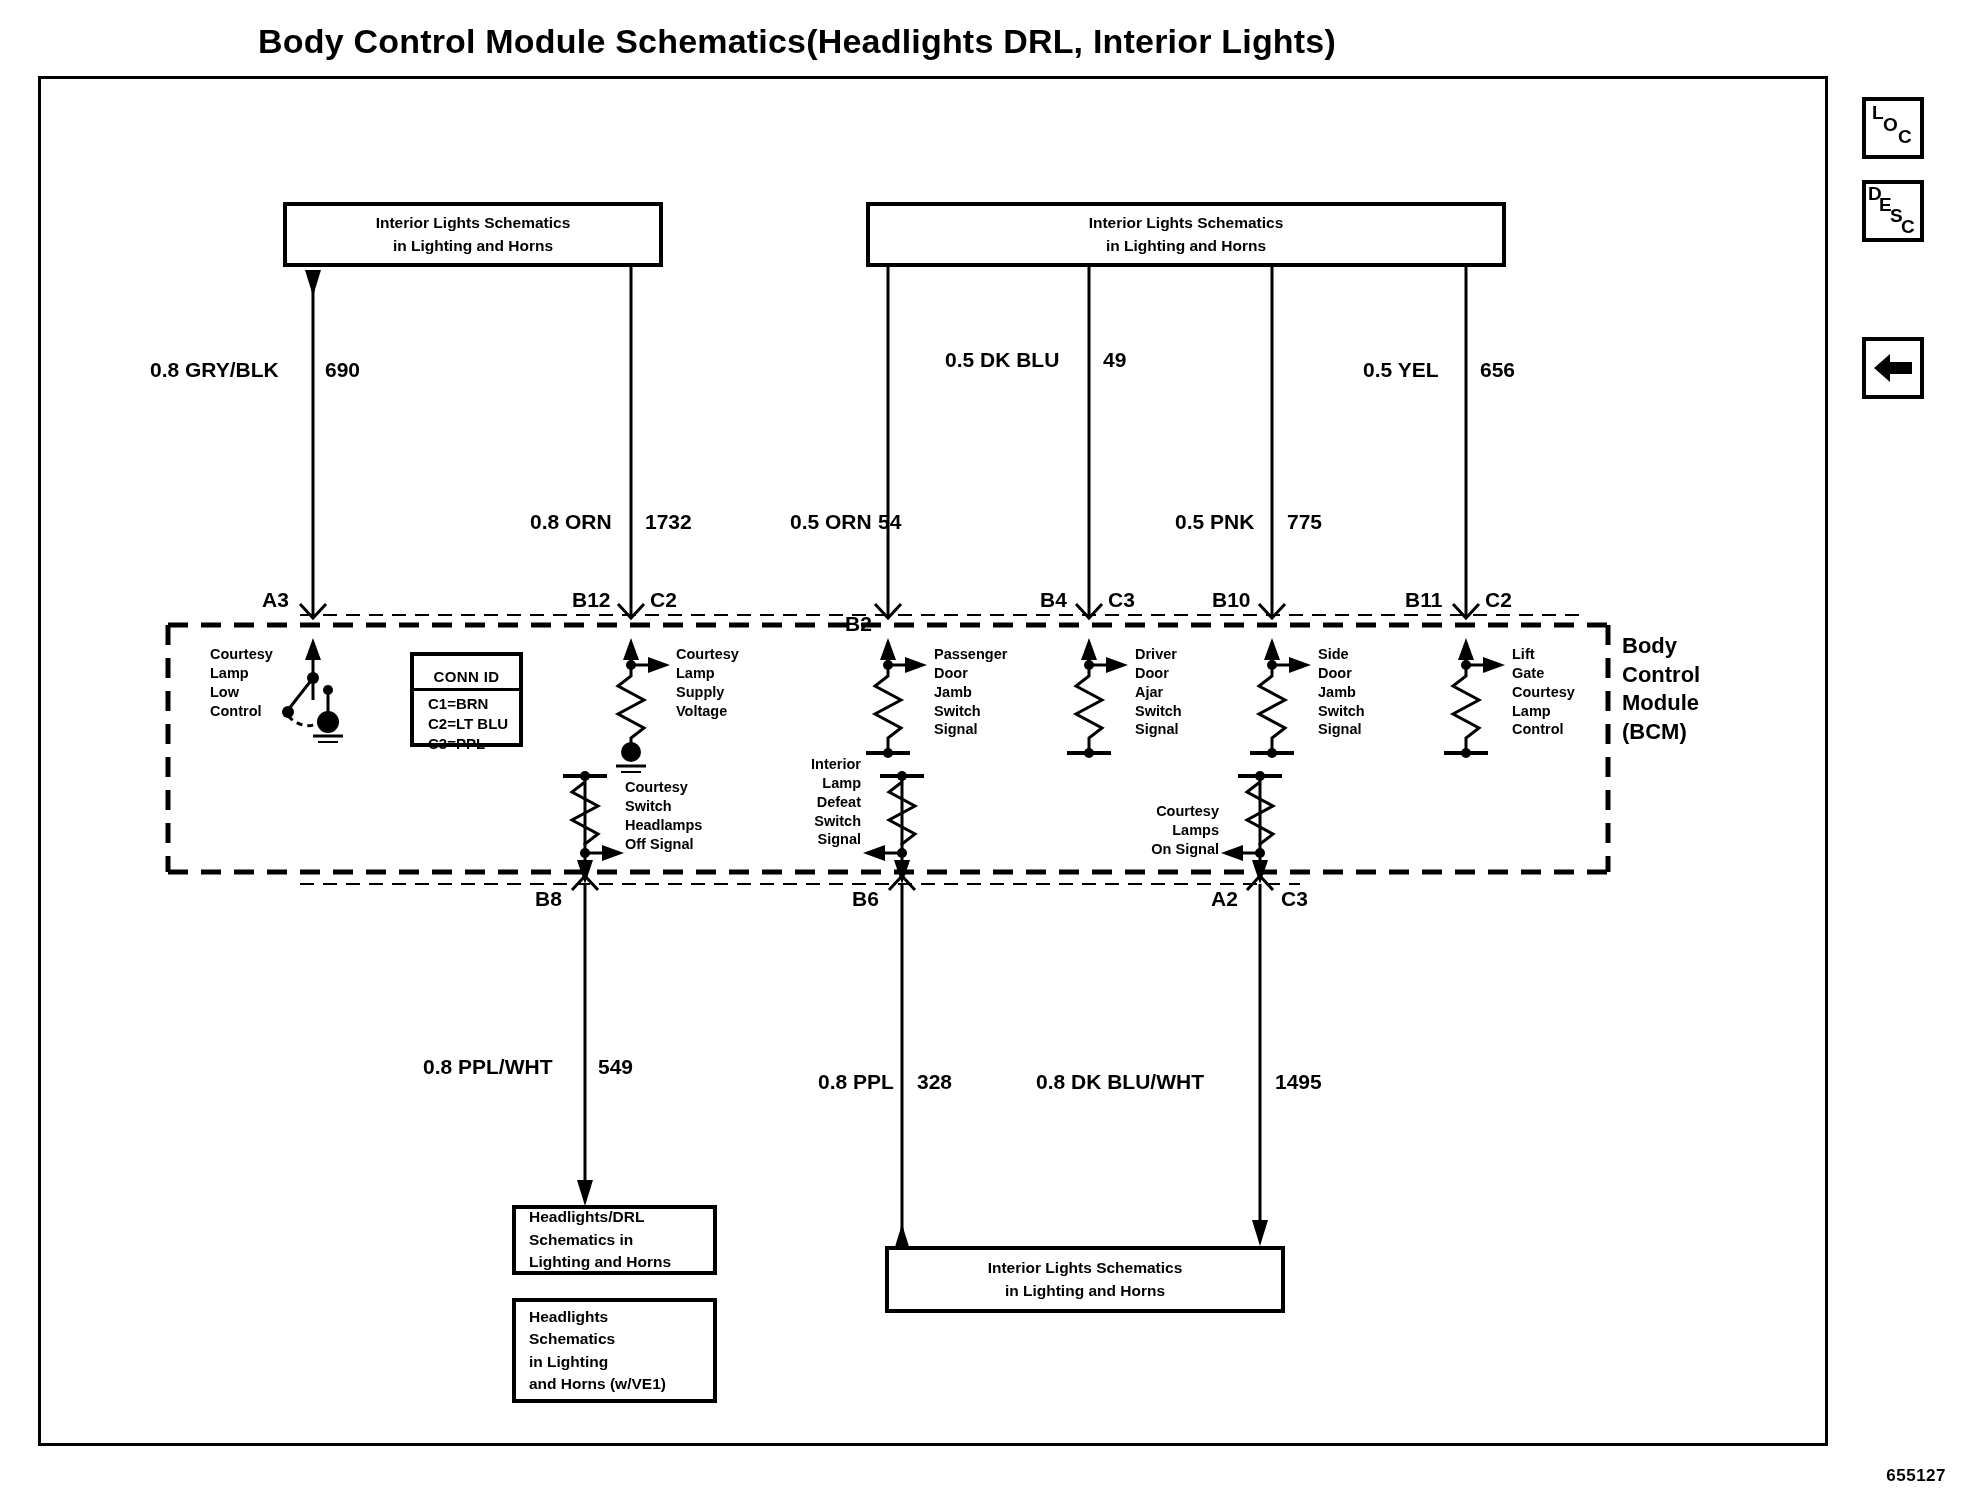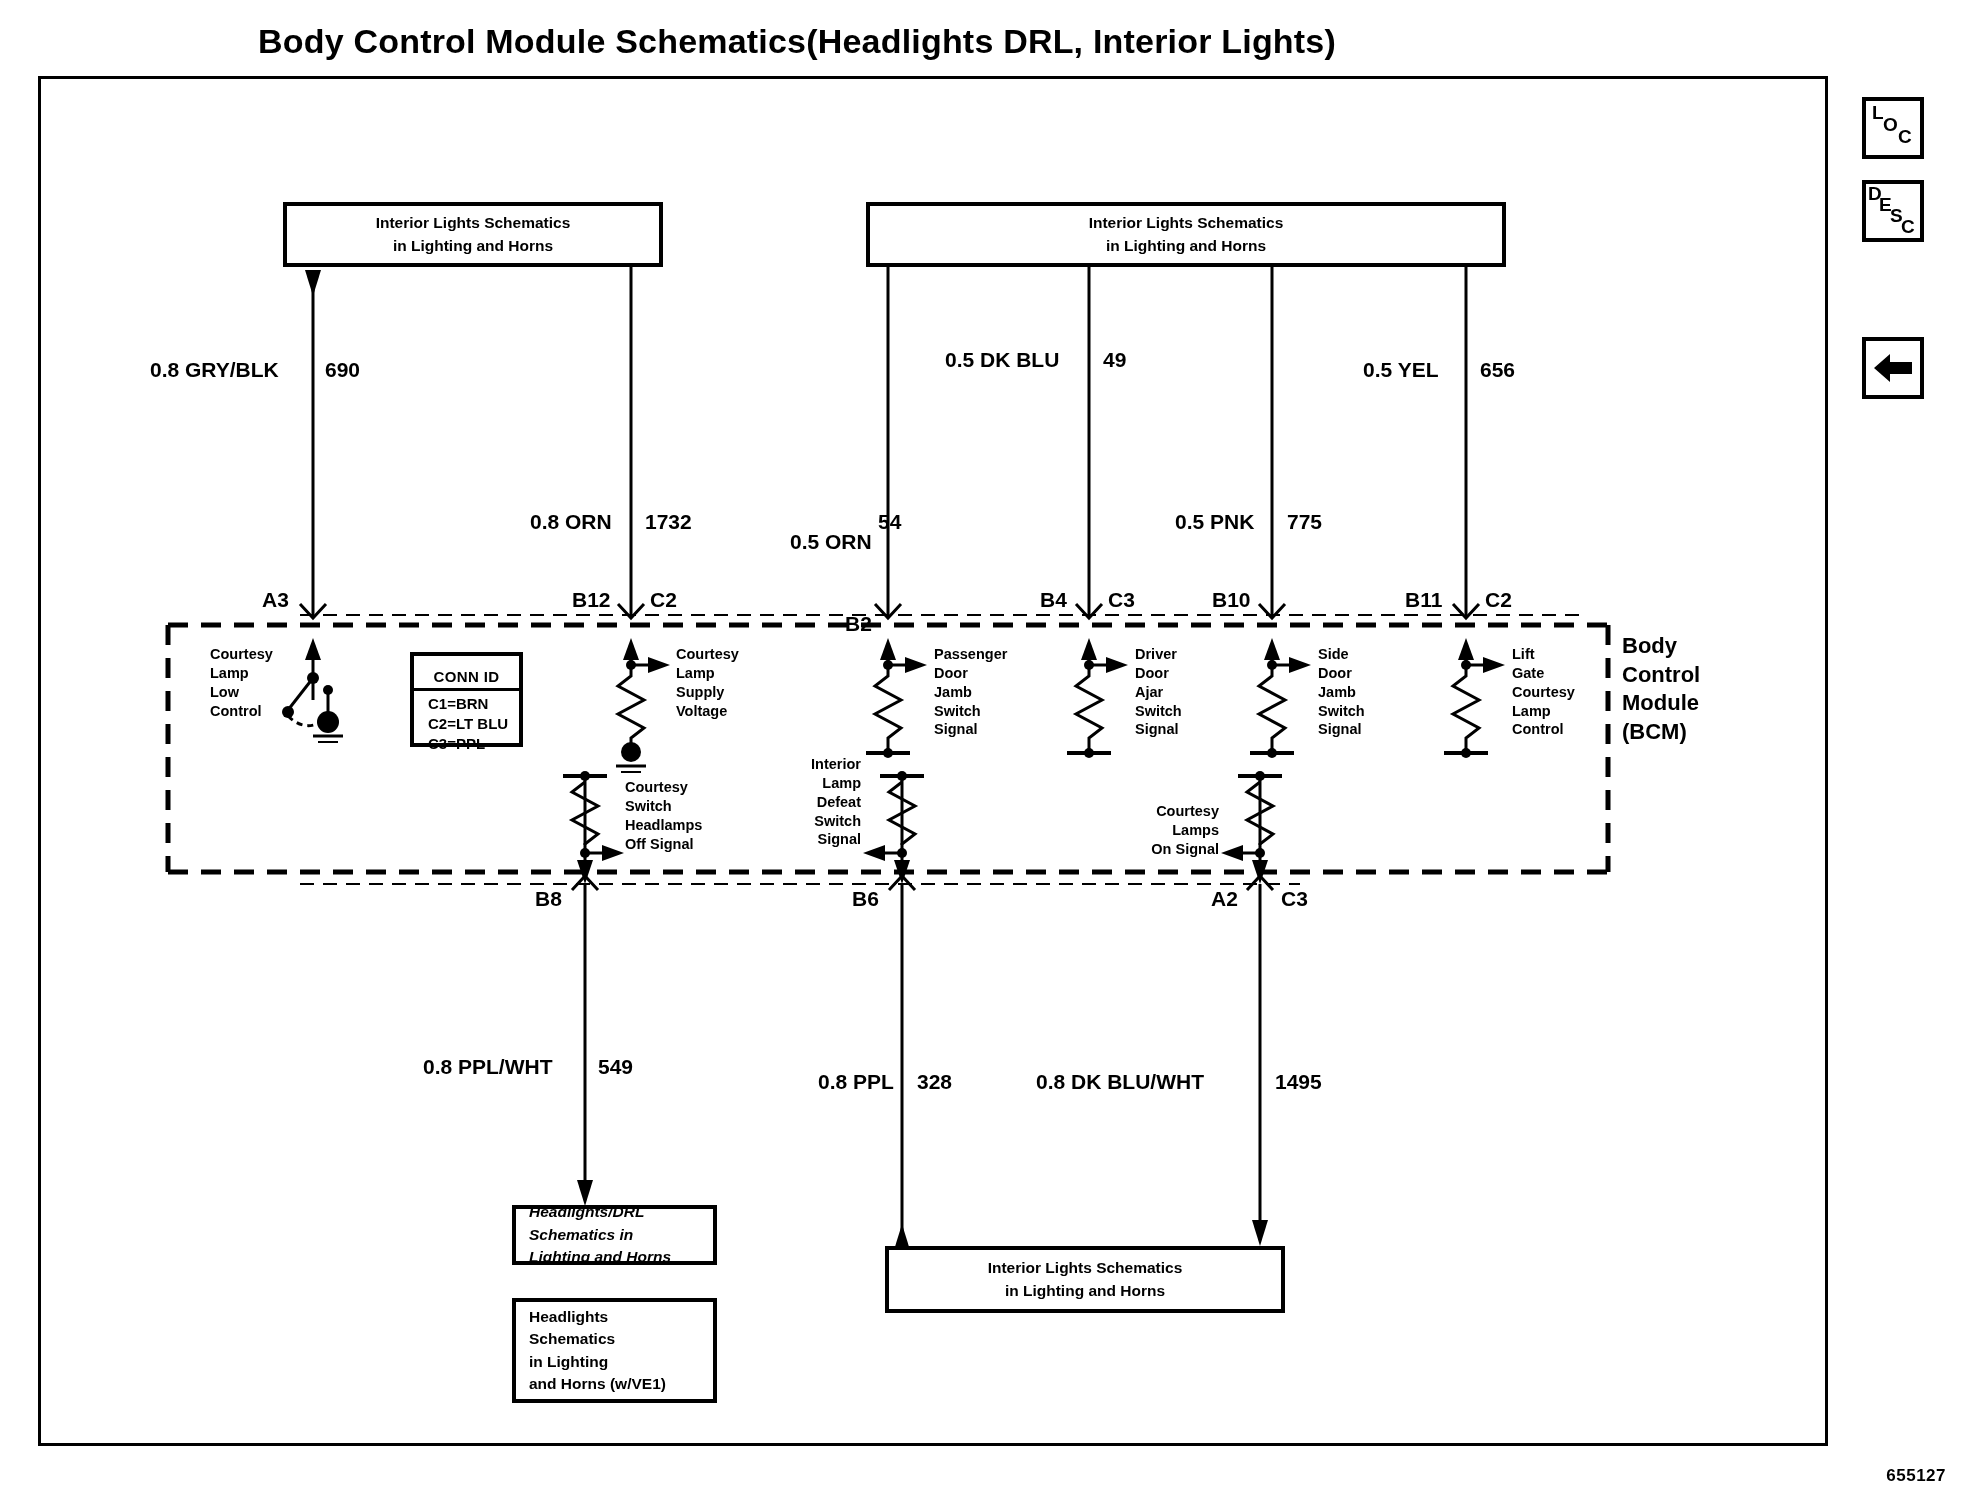--- a/index.html
+++ b/index.html
@@ -217,21 +217,21 @@
 <div class="abs refbox center" style="left:283px;top:202px;width:380px;height:65px;">
   <div>Interior Lights Schematics</div>
   <div>in Lighting  and Horns</div>
 </div>
 
 <div class="abs refbox center" style="left:866px;top:202px;width:640px;height:65px;">
   <div>Interior Lights Schematics</div>
   <div>in Lighting  and Horns</div>
 </div>
 
-<div class="abs refbox left" style="left:512px;top:1205px;width:205px;height:60px;font-style:italic;">
+<div class="abs refbox left" style="left:512px;top:1205px;width:205px;height:70px;">
   <div>Headlights/DRL</div>
   <div>Schematics in</div>
   <div>Lighting  and Horns</div>
 </div>
 
 <div class="abs refbox left" style="left:512px;top:1298px;width:205px;height:105px;">
   <div>Headlights</div>
   <div>Schematics</div>
   <div>in Lighting</div>
   <div>and Horns   (w/VE1)</div>
@@ -250,21 +250,21 @@
     <div>C3=PPL</div>
   </div>
 </div>
 
 <div class="abs wirelabel" style="left:150px;top:358px;">0.8 GRY/BLK</div>
 <div class="abs wirelabel" style="left:325px;top:358px;">690</div>
 
 <div class="abs wirelabel" style="left:530px;top:510px;">0.8 ORN</div>
 <div class="abs wirelabel" style="left:645px;top:510px;">1732</div>
 
-<div class="abs wirelabel" style="left:790px;top:510px;margin-top:20px;">0.5 ORN</div>
+<div class="abs wirelabel" style="left:790px;top:510px;">0.5 ORN</div>
 <div class="abs wirelabel" style="left:878px;top:510px;">54</div>
 
 <div class="abs wirelabel" style="left:945px;top:348px;">0.5 DK BLU</div>
 <div class="abs wirelabel" style="left:1103px;top:348px;">49</div>
 
 <div class="abs wirelabel" style="left:1175px;top:510px;">0.5 PNK</div>
 <div class="abs wirelabel" style="left:1287px;top:510px;">775</div>
 
 <div class="abs wirelabel" style="left:1363px;top:358px;">0.5 YEL</div>
 <div class="abs wirelabel" style="left:1480px;top:358px;">656</div>

